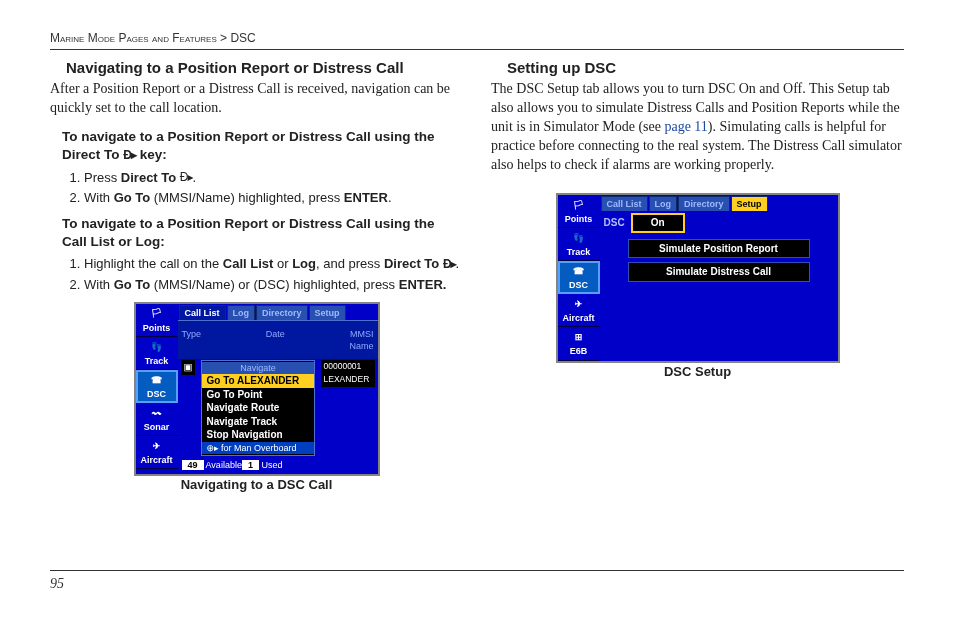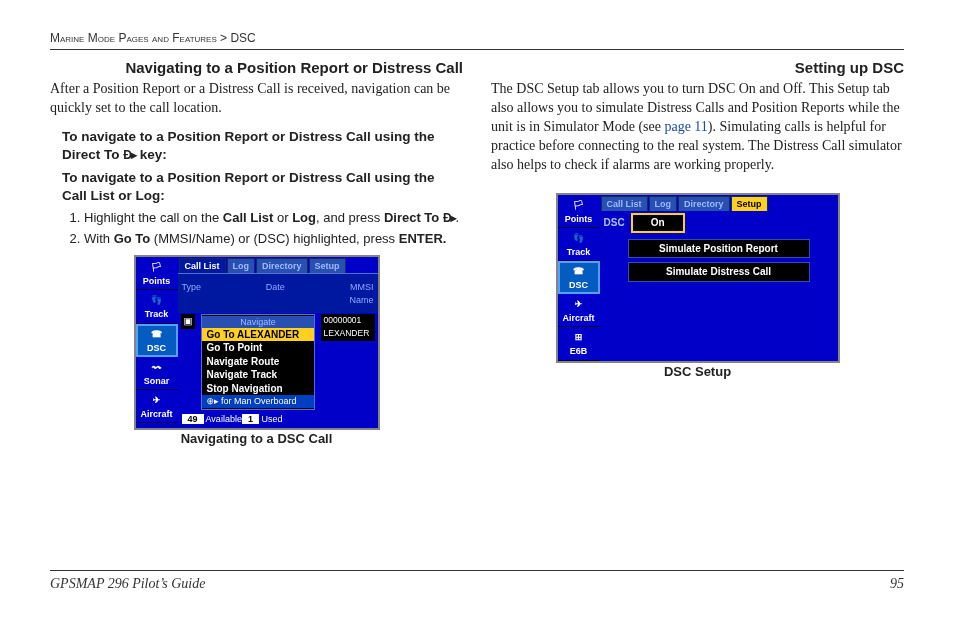--- a/index.html
+++ b/index.html
@@ -27,22 +27,21 @@
   .breadcrumb .last { font-weight: 400; }
   .columns {
     display: flex;
     gap: 28px;
   }
   .col { flex: 1 1 0; }
   h2.section {
     font-family: Arial, Helvetica, sans-serif;
     font-weight: bold;
     font-size: 15px;
-    margin: 0 0 2px 0;
-    text-align: right;
+    margin: 0 0 2px 16px;
   }
   .body-text {
     margin: 0 0 10px 0;
   }
   .instr-block { margin: 8px 0 8px 12px; }
   .instr-head {
     font-family: Arial, Helvetica, sans-serif;
     font-weight: bold;
     font-size: 13.5px;
     margin: 0 0 4px 0;
@@ -231,20 +230,24 @@
 <div class="columns">
 
   <div class="col">
     <h2 class="section">Navigating to a Position Report or Distress Call</h2>
     <p class="body-text">After a Position Report or a Distress Call is received, navigation can be quickly set to the call location.</p>
 
     <div class="instr-block">
       <p class="instr-head">
         <span>To navigate to a Position Report or Distress Call using the Direct To </span><span class="d-icon">Đ▸</span><span> key:</span>
       </p>
+      <ol class="steps">
+        <li><span>Press </span><b>Direct To </b><span class="d-icon">Đ▸</span><span>.</span></li>
+        <li><span>With </span><b>Go To</b><span> (MMSI/Name) highlighted, press </span><b>ENTER</b><span>.</span></li>
+      </ol>
 
       <p class="instr-head">To navigate to a Position Report or Distress Call using the Call List or Log:</p>
       <ol class="steps">
         <li><span>Highlight the call on the </span><b>Call List</b><span> or </span><b>Log</b><span>, and press </span><b><span>Direct To </span><span class="d-icon">Đ▸</span></b><span>.</span></li>
         <li><span>With </span><b>Go To</b><span> (MMSI/Name) or (DSC) highlighted, press </span><b>ENTER.</b></li>
       </ol>
     </div>
 
     <div class="figure-wrap">
       <div class="gps">
@@ -329,15 +332,14 @@
             <div style="height:40px"></div>
           </div>
         </div>
       </div>
       <div class="caption">DSC Setup</div>
     </div>
   </div>
 </div>
 
 <div class="page-footer">
-  <span>GPSMAP 296 Pilot’s Guide</span>
   <span class="pn">95</span>
 </div>
 
 </body></html>

